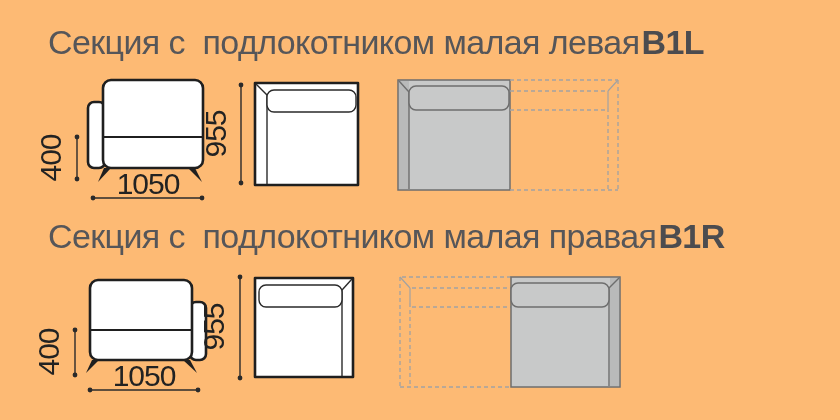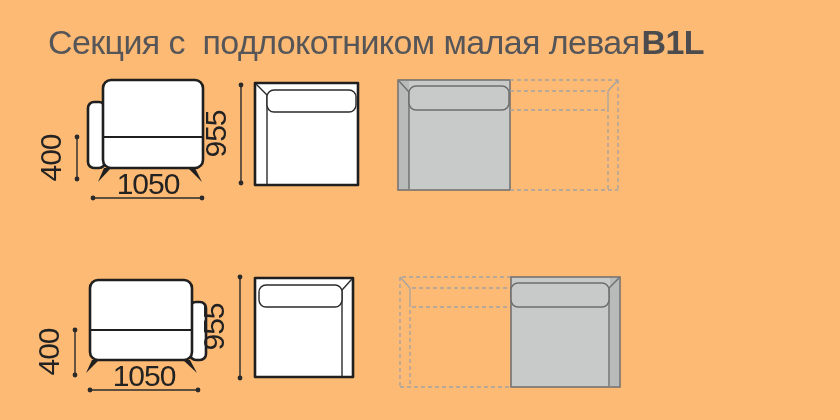--- a/index.html
+++ b/index.html
@@ -76,20 +76,21 @@
       <line x1="359" y1="11" x2="369" y2="22" class="gline"></line>
       <line x1="369" y1="22" x2="369" y2="119" class="gline"></line>
       <rect x="369" y="16" width="100" height="24" rx="7" fill="#c8c9c9" stroke="#6e6e6e" stroke-width="1.5"></rect>
       <path d="M470,10 H578 M578,10 V120 M470,120 H578" class="dash"></path>
       <path d="M470,21 H566 M470,40 H566" class="dash"></path>
       <path d="M568,38 V120" class="dash"></path>
       <path d="M578,10 L568,21 M568,21 V38" class="soft"></path>
     </g>
   </svg>
 
+  <div class="title" style="top:218px;"><span>Секция с  подлокотником малая правая</span><b>B1R</b></div>
 
   <svg style="left:40px;top:265px;" width="620" height="135" viewBox="0 0 620 135">
 
     <g>
       <rect x="150" y="37" width="16" height="58" rx="6" class="thick"></rect>
       <rect x="50" y="15" width="102" height="80" rx="8" class="thick"></rect>
       <line x1="51" y1="65" x2="151" y2="65" class="mid"></line>
       <path d="M52,95 L59,95 L46,108 Z" class="leg"></path>
       <path d="M143,95 L150,95 L157,108 Z" class="leg"></path>
     </g>

